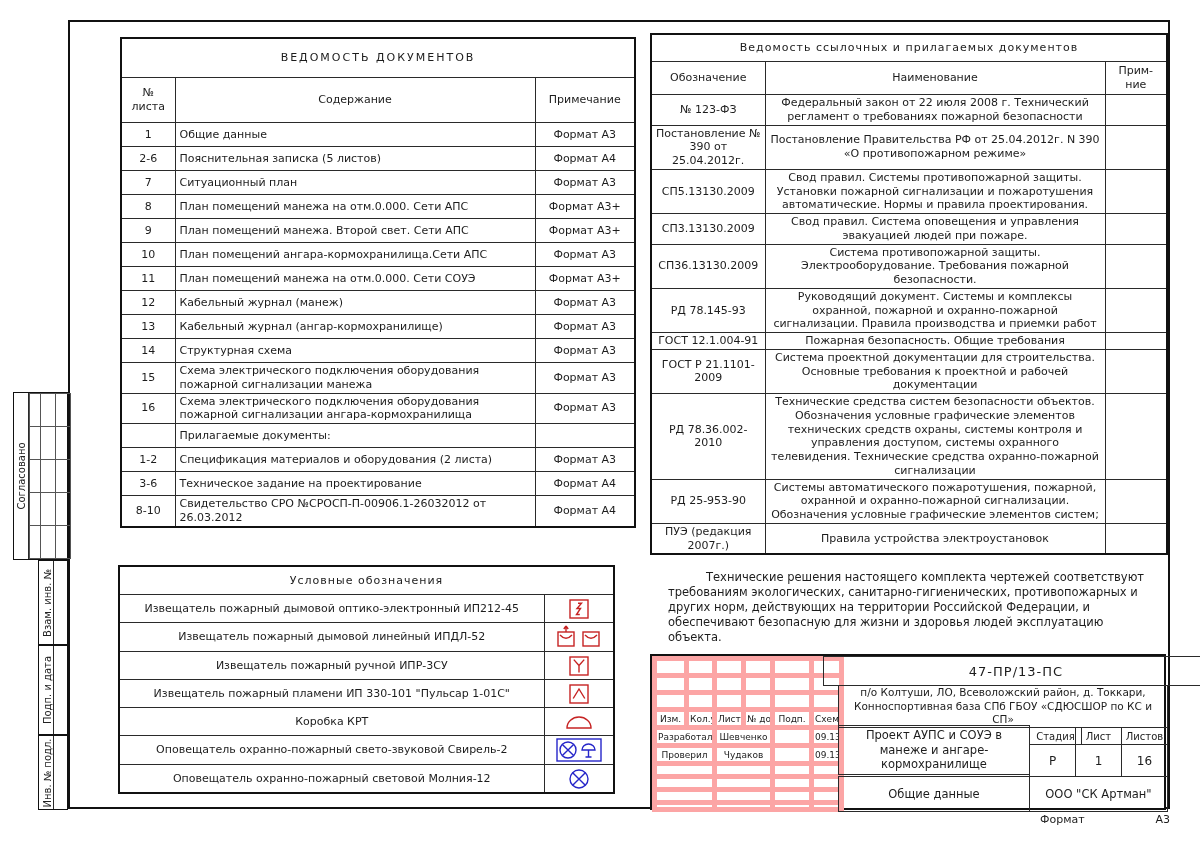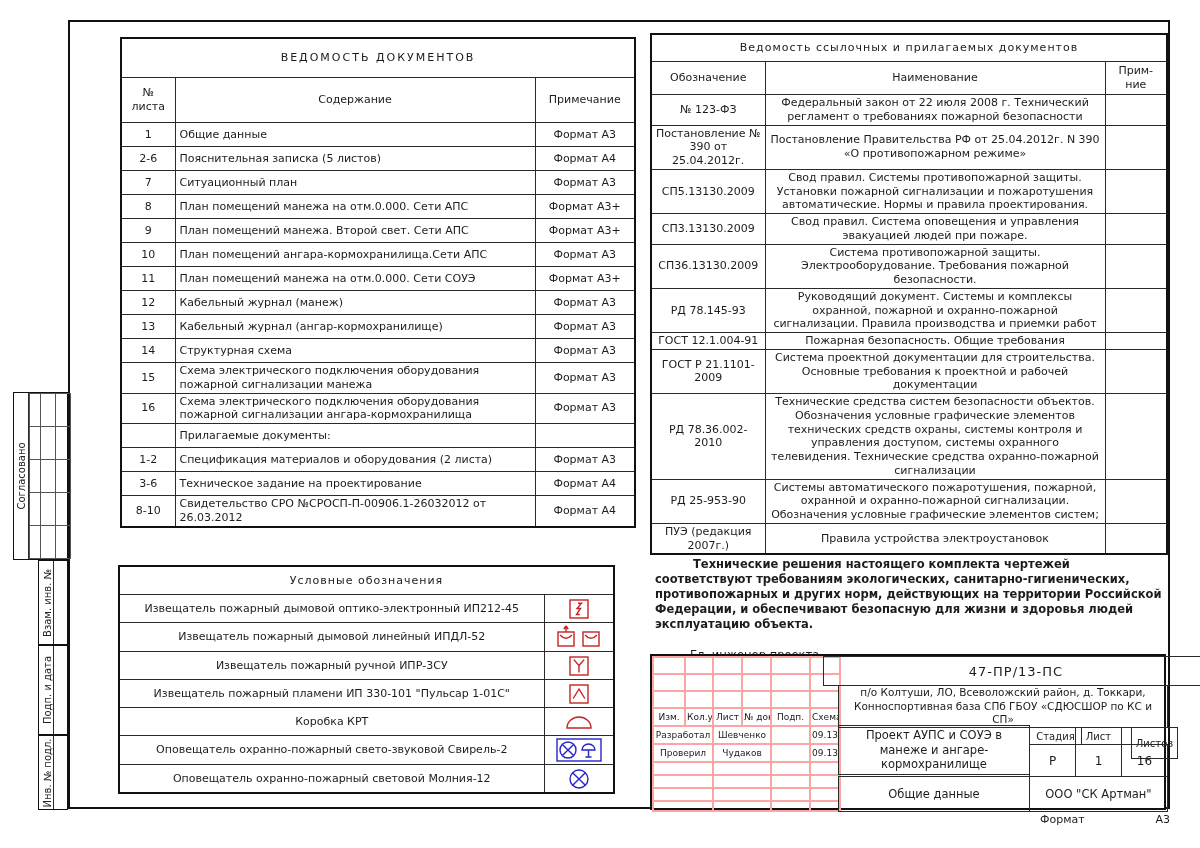--- a/index.html
+++ b/index.html
@@ -18,37 +18,37 @@
   #docs-table td{height:21px;}
   #docs-table .tbl-title{height:36px;}
   #docs-table .hdr-row th{height:42px;}
   #refs-table{left:650px;top:33px;width:516px;}
   #refs-table .hdr-row th{height:30px;}
   #legend-table{left:118px;top:565px;width:495px;}
   #legend-table td{height:25px;}
   .sym-cell{text-align:center;padding:1px 2px;}
   .sym-cell svg{display:inline-block;vertical-align:middle;}
   .notes{position:absolute;left:652px;top:554px;width:516px;font-size:11.5px;line-height:1.3;}
-  .notes p{margin:3px;text-indent:38px;font-weight:bold;}
+  .notes p{margin:16px;text-indent:38px;}
   .chief{margin-top:16px;padding-left:38px;}
   
   .sbox{position:absolute;border:1.5px solid #111;box-sizing:border-box;background:#fff;}
   .vlabel{position:absolute;left:50%;top:50%;transform:translate(-50%,-50%) rotate(-90deg);
           white-space:nowrap;font-size:10px;color:#222;}
   .sog-grid{position:absolute;left:14px;top:0;right:0;bottom:0;border-left:1px solid #2a2a2a;}
   .sog-grid table{width:100%;height:100%;}
   .sog-grid td{border:1px solid #555;padding:0;}
   .half-split{position:absolute;left:50%;top:0;bottom:0;border-left:1px solid #2a2a2a;}
   .lab-col{position:absolute;left:0;top:0;bottom:0;width:15px;}
   
   .tblock{position:absolute;left:650px;top:654px;width:516px;height:156px;border:2px solid #111;
           box-sizing:border-box;background:#fff;}
   .tb-abs{position:absolute;box-sizing:border-box;border:1px solid #2a2a2a;}
   .tb-left-table{position:absolute;left:0;top:0;width:187px;height:156px;}
-  .tb-left-table td{border:2px solid #fca5a5;padding:0 1px;font-size:9px;text-align:center;
+  .tb-left-table td{border:5px solid #fca5a5;padding:0 1px;font-size:9px;text-align:center;
       overflow:hidden;white-space:nowrap;}
   .docnum{font-size:13px;letter-spacing:1px;display:flex;align-items:center;justify-content:center;}
   .obj{font-size:10.5px;line-height:1.3;display:flex;align-items:center;justify-content:center;
        text-align:center;padding:1px 4px;}
   .ptitle{font-size:11.5px;line-height:1.3;display:flex;align-items:center;justify-content:center;
        text-align:center;padding:1px 4px;}
   .mini{font-size:10px;display:flex;align-items:center;justify-content:center;}
   .stageval{font-size:12px;display:flex;align-items:center;justify-content:center;}
   .format-note{position:absolute;left:1040px;top:813px;width:130px;display:flex;
        justify-content:space-between;font-size:11px;}
@@ -387,21 +387,21 @@
             <td></td>
           </tr>
       </tbody>
     </table>
 
     <div class="tb-abs docnum" style="left:171px;top:0;width:386px;height:30px">47-ПР/13-ПС</div>
     <div class="tb-abs obj" style="left:186px;top:29px;width:330px;height:43px">п/о Колтуши, ЛО, Всеволожский район, д. Токкари, Конноспортивная база СПб ГБОУ «СДЮСШОР по КС и СП»</div>
     <div class="tb-abs ptitle" style="left:186px;top:69px;width:192px;height:50px">Проект АУПС и СОУЭ в манеже и ангаре-кормохранилище</div>
     <div class="tb-abs mini" style="left:377px;top:71px;width:53px;height:18px">Стадия</div>
     <div class="tb-abs mini" style="left:423px;top:71px;width:47px;height:18px">Лист</div>
-    <div class="tb-abs mini" style="left:479px;top:71px;width:47px;height:32px">Листов</div>
+    <div class="tb-abs mini" style="left:469px;top:71px;width:47px;height:18px">Листов</div>
     <div class="tb-abs stageval" style="left:377px;top:88px;width:47px;height:33px">Р</div>
     <div class="tb-abs stageval" style="left:423px;top:88px;width:47px;height:33px">1</div>
     <div class="tb-abs stageval" style="left:469px;top:88px;width:47px;height:33px">16</div>
     <div class="tb-abs ptitle" style="left:186px;top:120px;width:192px;height:36px">Общие данные</div>
     <div class="tb-abs ptitle" style="left:377px;top:120px;width:139px;height:36px">ООО "СК Артман"</div>
   </div>
 
   <div class="sbox" style="left:13px;top:392px;width:55px;height:168px">
     <div class="vlabel" style="left:7px">Согласовано</div>
     <div class="sog-grid">

